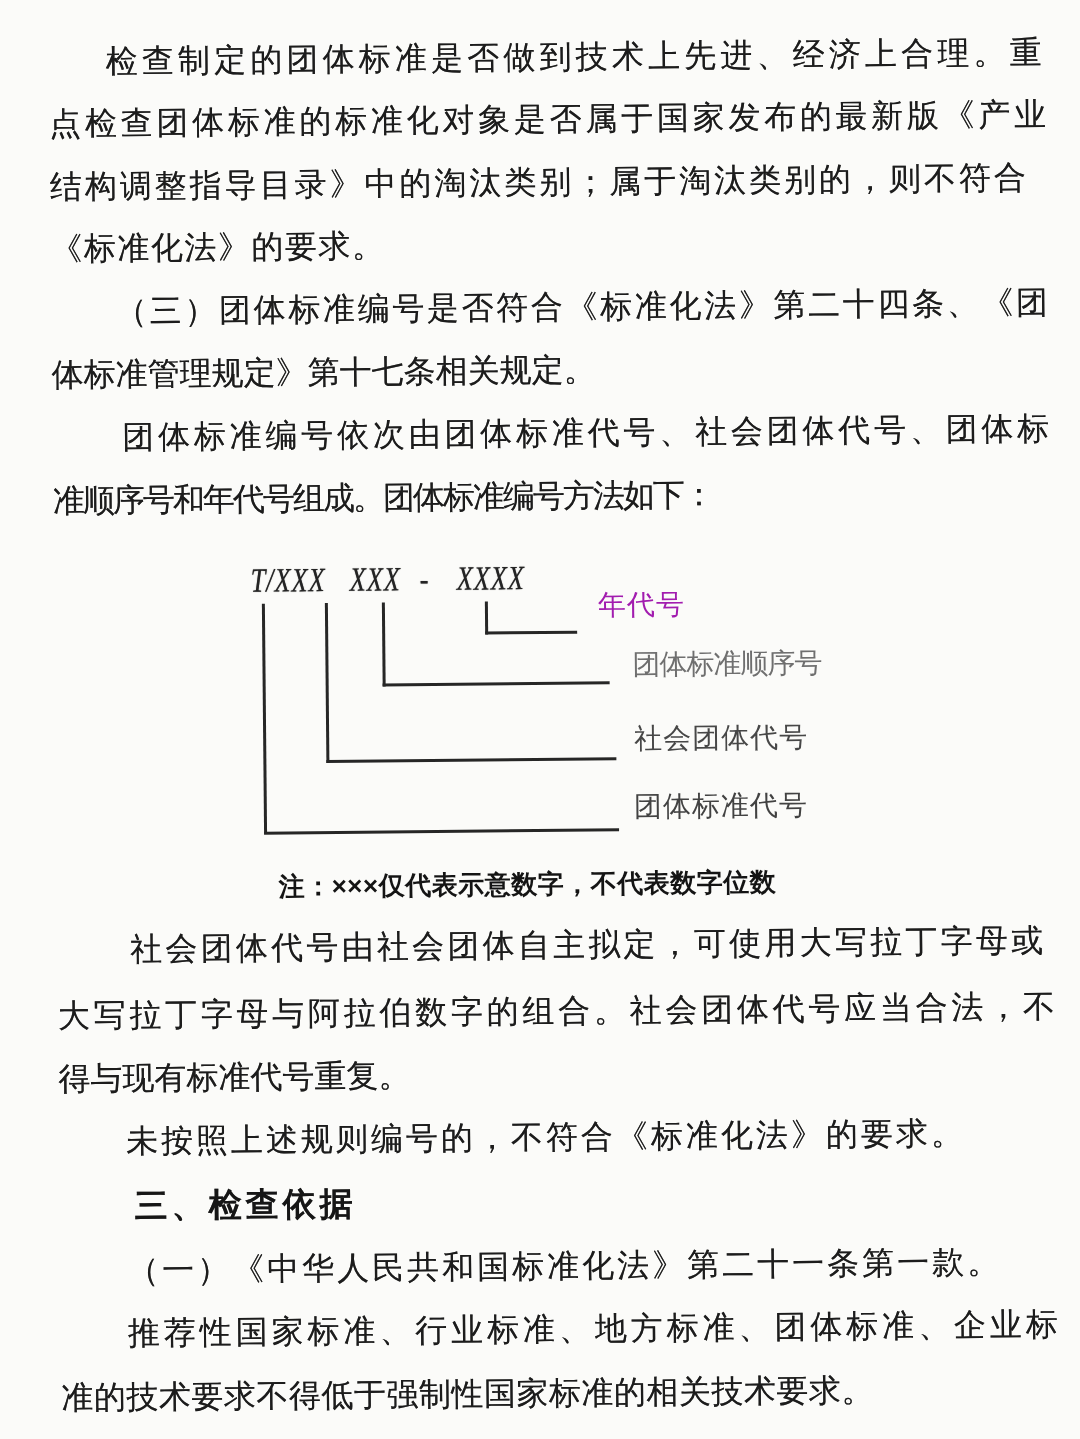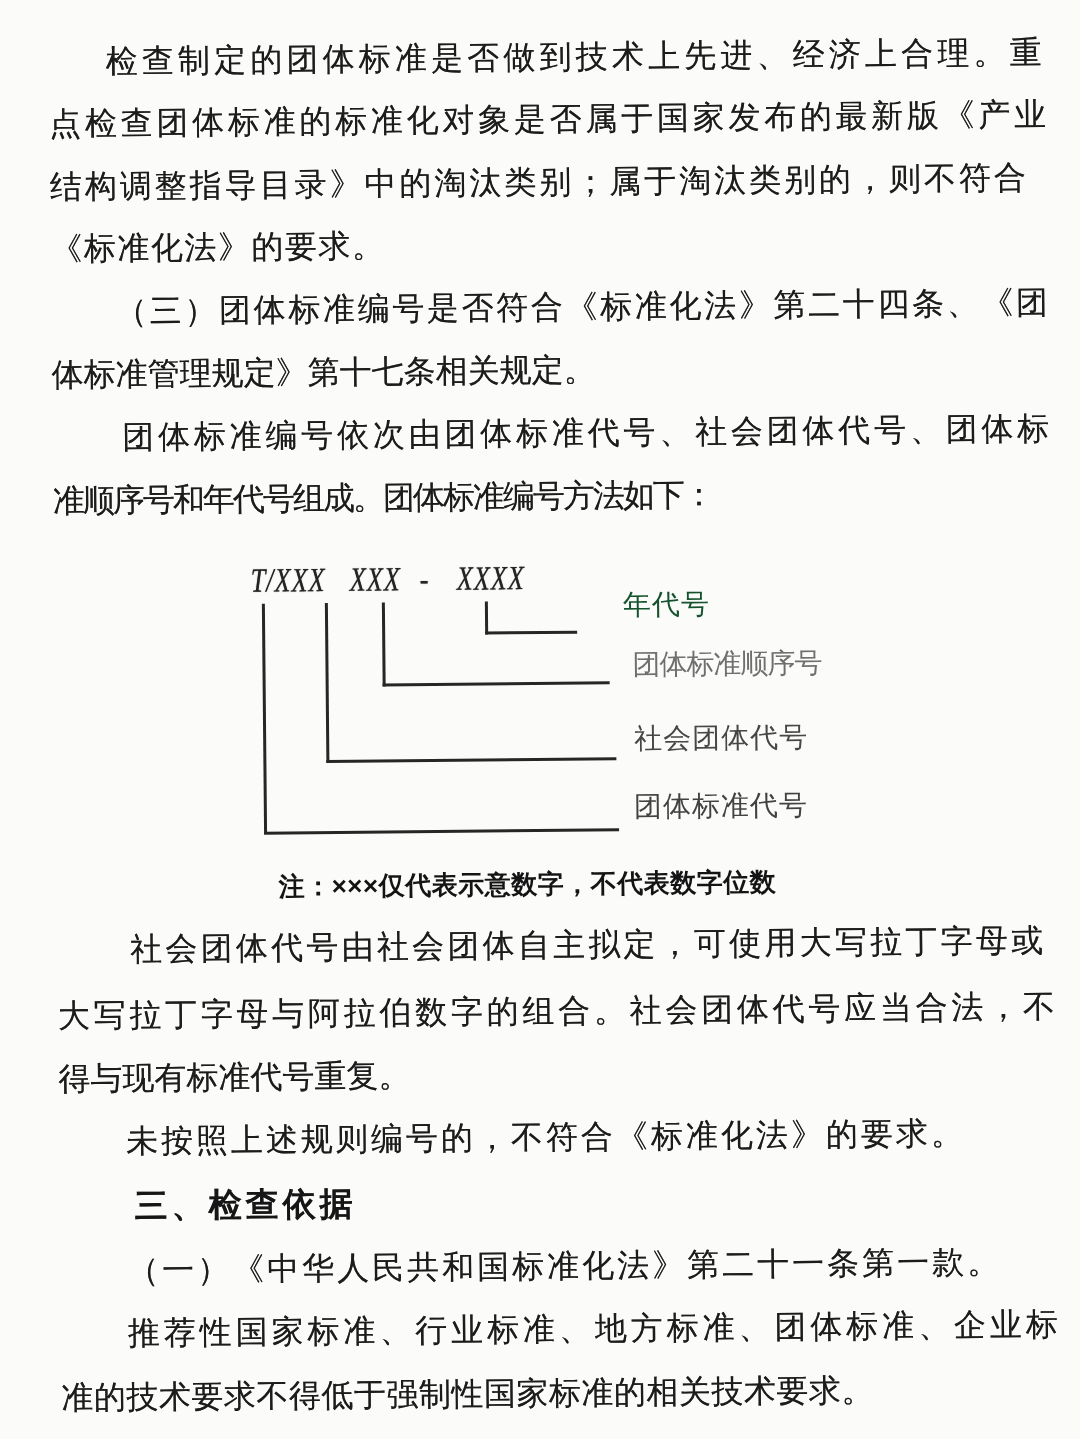--- a/index.html
+++ b/index.html
@@ -89,21 +89,21 @@
 
       <div class="dline" style="left:326px;top:601px;width:3px;height:160px;"></div>
       <div class="dline" style="left:326px;top:758px;width:290px;height:3px;"></div>
 
       <div class="dline" style="left:383px;top:601px;width:3px;height:84px;"></div>
       <div class="dline" style="left:383px;top:682px;width:227px;height:3px;"></div>
 
       <div class="dline" style="left:486px;top:601px;width:3px;height:33px;"></div>
       <div class="dline" style="left:486px;top:631px;width:92px;height:3px;"></div>
 
-      <div class="dlabel" style="left:624px;top:588px;color:#14532d;">年代号</div>
+      <div class="dlabel" style="left:599px;top:588px;color:#a21caf;">年代号</div>
       <div class="dlabel" style="left:633px;top:648px;color:#6f6f6f;letter-spacing:-1px;">团体标准顺序号</div>
       <div class="dlabel" style="left:634px;top:722px;color:#474747;">社会团体代号</div>
       <div class="dlabel" style="left:633px;top:790px;color:#424242;">团体标准代号</div>
 
       <div class="note">注：×××仅代表示意数字，不代表数字位数</div>
     </div>
 
     <div class="tline just" style="top:923px;left:128px;width:913px;">社会团体代号由社会团体自主拟定，可使用大写拉丁字母或</div>
     <div class="tline just" style="top:989px;left:55px;width:997px;">大写拉丁字母与阿拉伯数字的组合。社会团体代号应当合法，不</div>
     <div class="tline" style="top:1052px;left:55px;">得与现有标准代号重复。</div>

